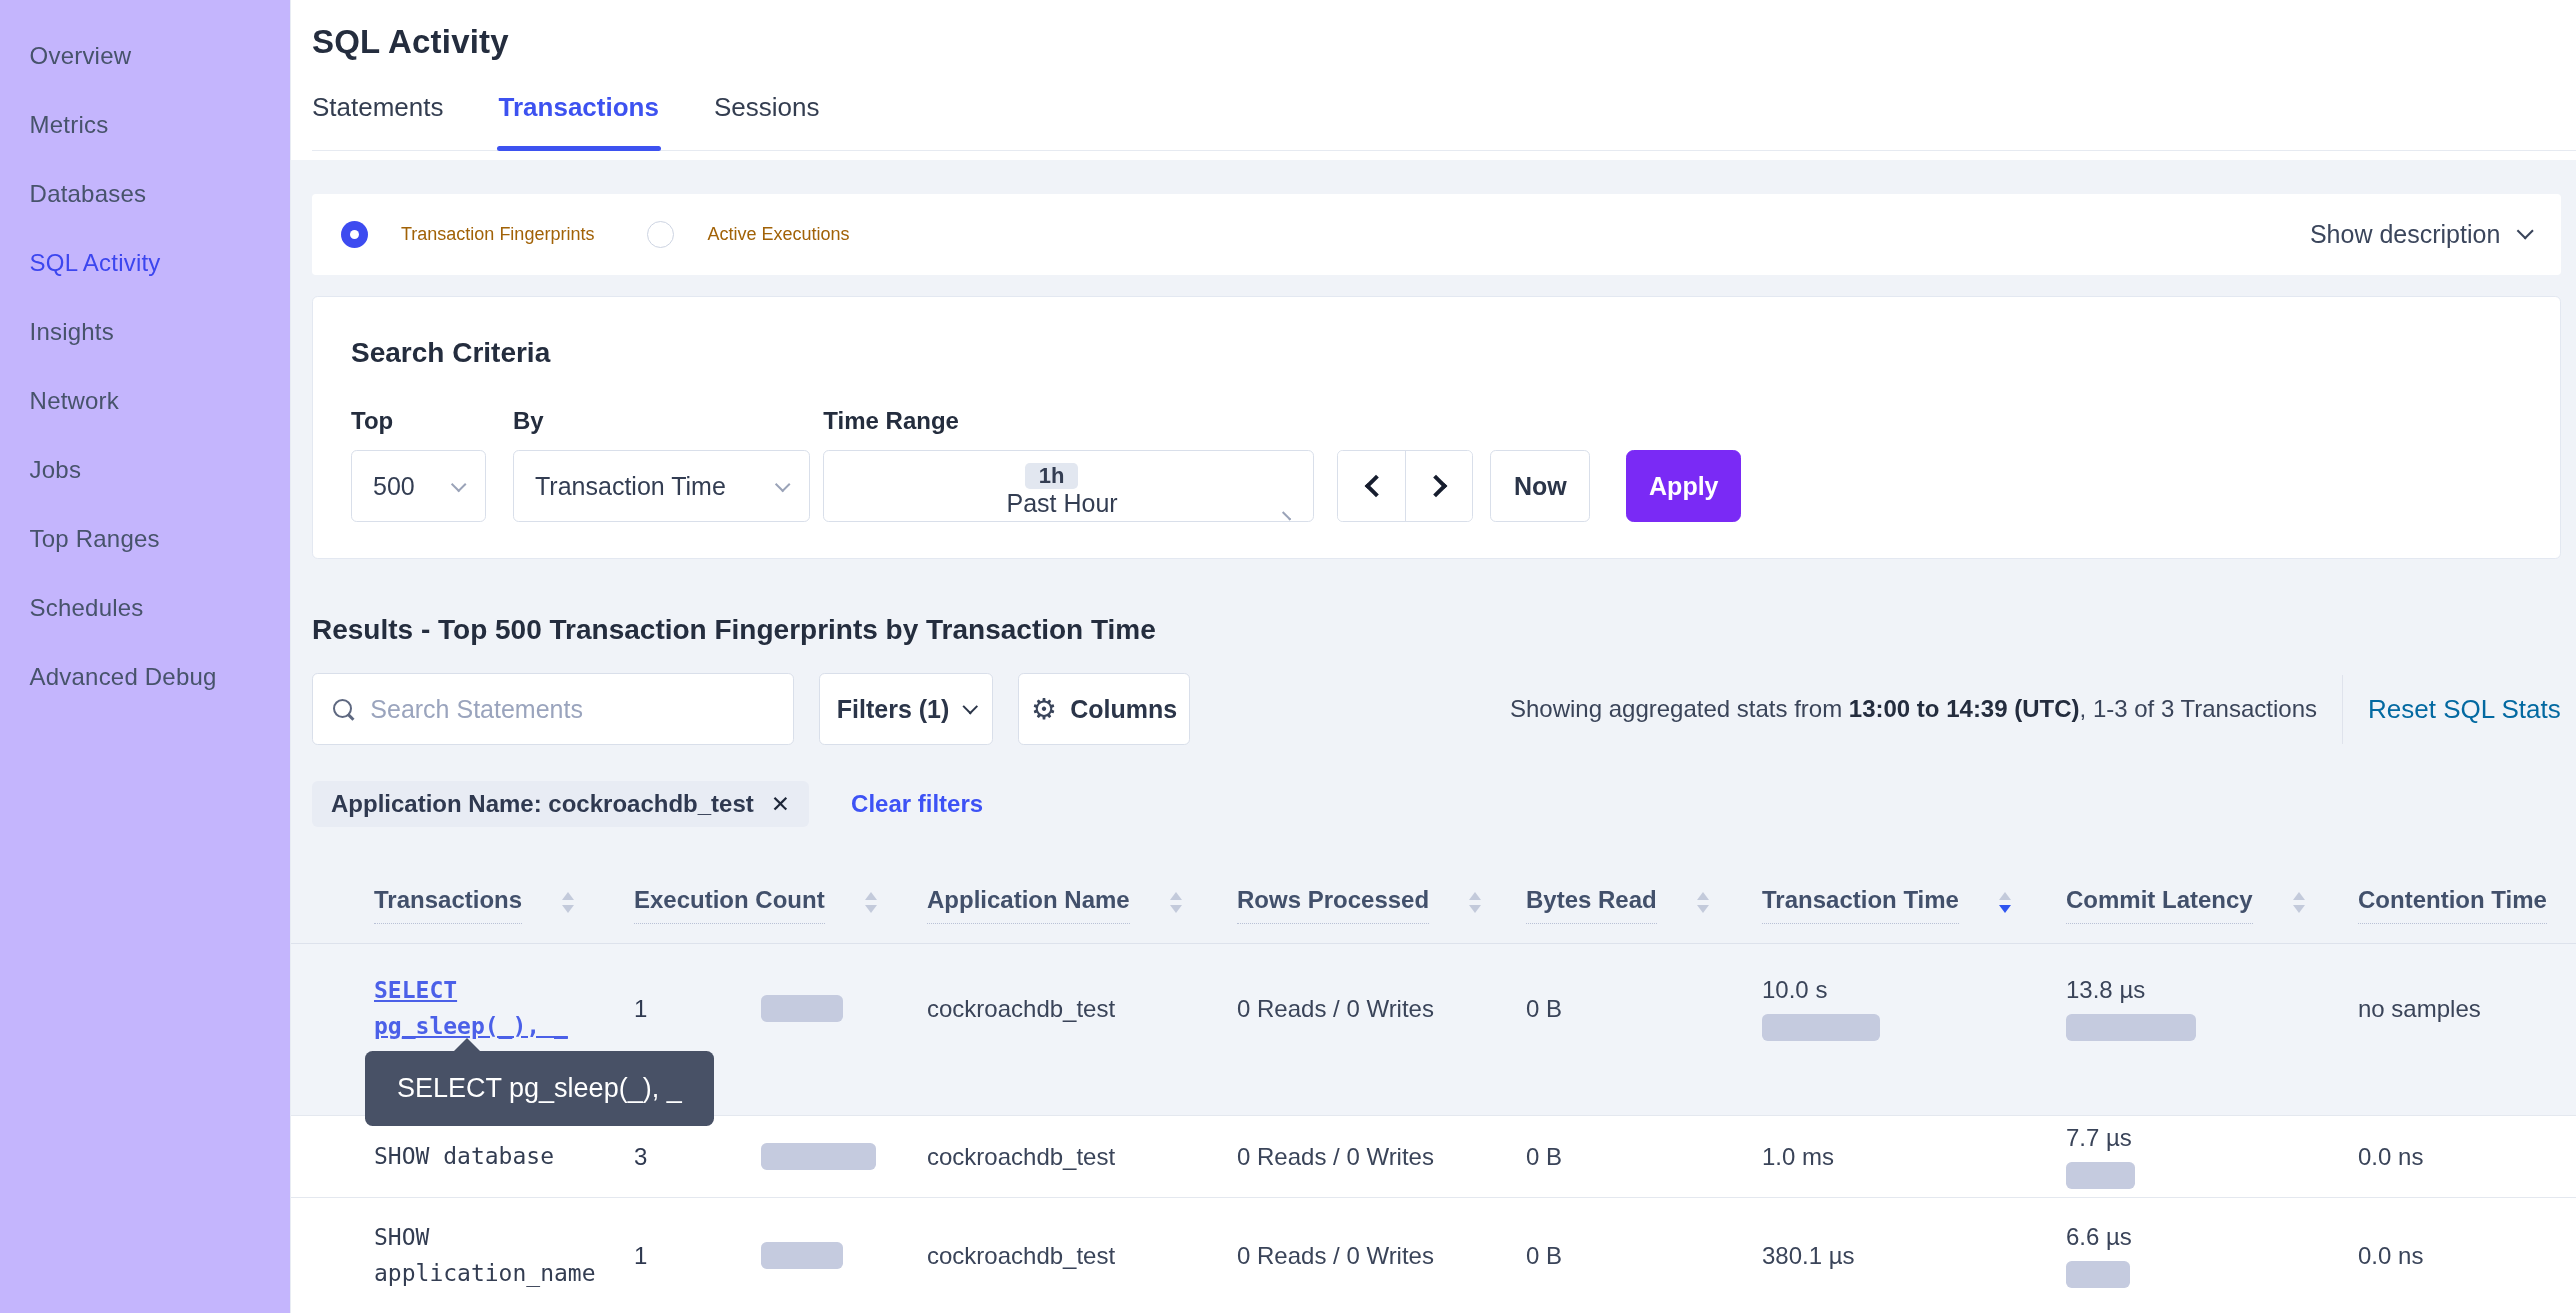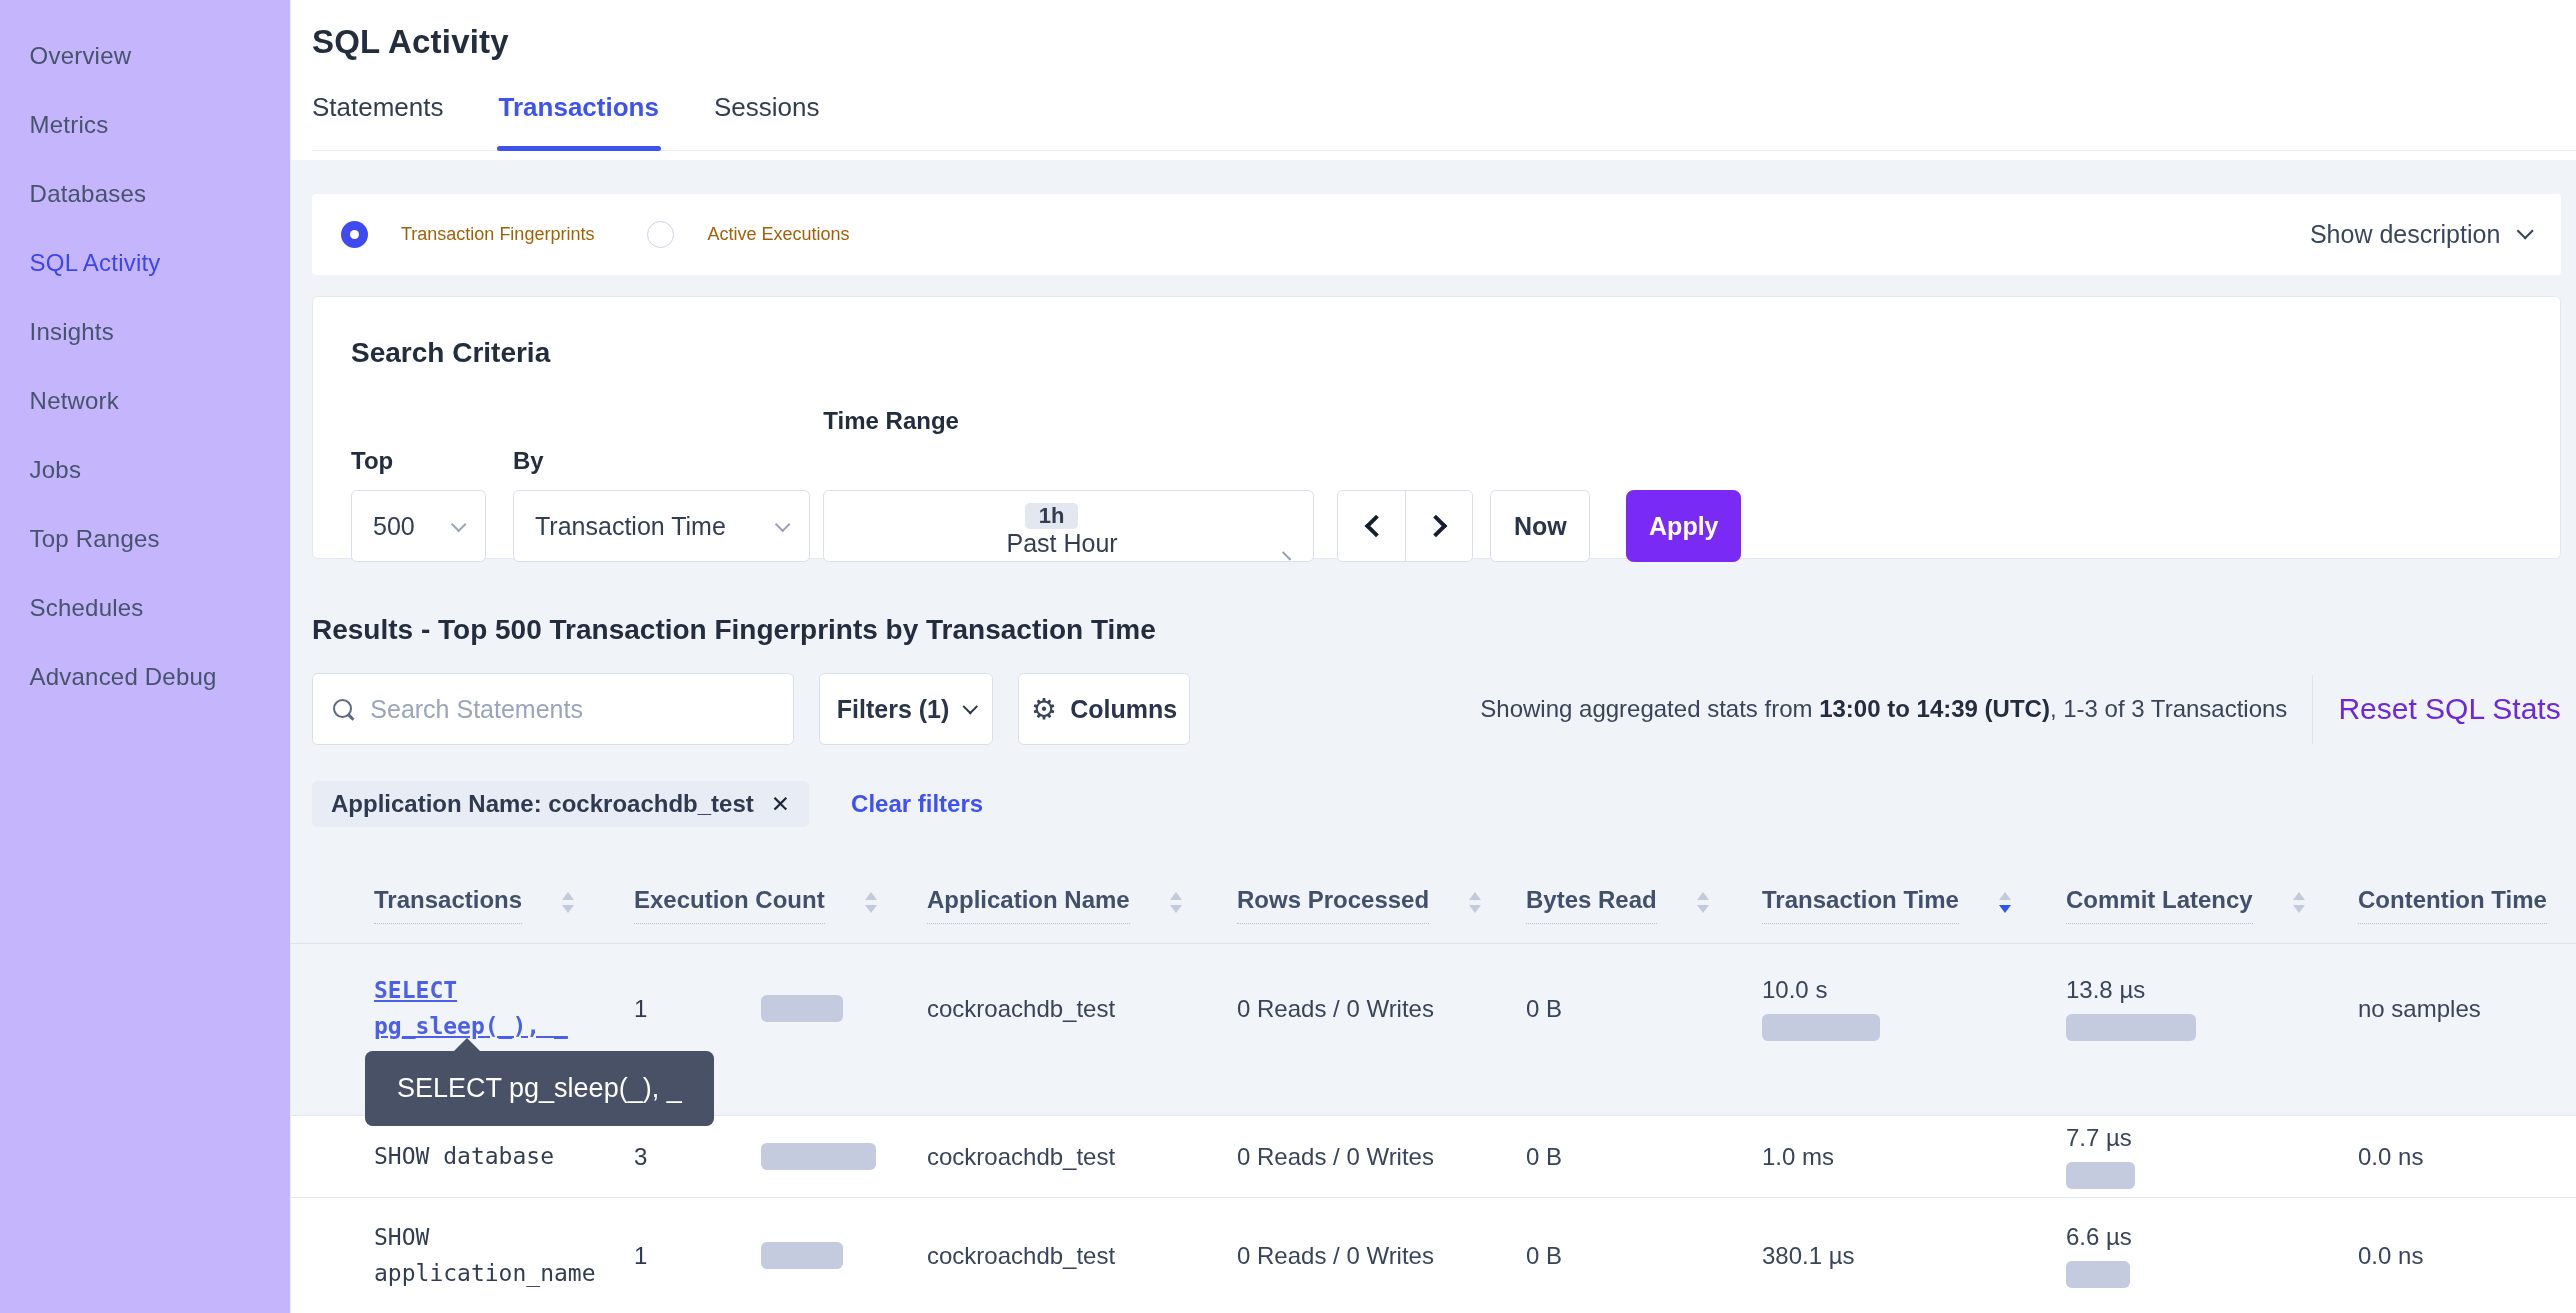--- a/index.html
+++ b/index.html
@@ -96,21 +96,21 @@
   .search-box input { border: none; outline: none; flex: 1; font-size: 25px; margin-left: 15.3px; color: #333d52; font-family: "Liberation Sans", sans-serif; background: transparent; }
   .search-box input::placeholder { color: #9aa4bd; }
   .btn-filters { margin-left: 25px; width: 174px; display: flex; align-items: center; justify-content: center; }
   .btn-filters .chev { border-color: #2b3549; width: 10.5px; height: 10.5px; margin-left: 15.3px; margin-top: -4.8px; }
   .btn-columns { margin-left: 25px; width: 172px; display: flex; align-items: center; justify-content: center; }
   .gear-glyph { font-size: 29px; color: #39445a; margin-right: 13.3px; font-weight: 400; }
   .toolbar-right { margin-left: auto; display: flex; align-items: center; }
   .stats-text { font-size: 24px; color: #3a4459; white-space: nowrap; }
   .stats-text b { color: #242d3e; }
   .v-divider { width: 1px; height: 69px; background: #dfe3ec; margin: 0 25px; }
-  .reset-link { font-size: 30px; color: #6d28d9; cursor: pointer; white-space: nowrap; }
+  .reset-link { font-size: 26px; color: #0369a1; cursor: pointer; white-space: nowrap; }
 
   .chip-row { margin: 36px 15.3px 0 21px; display: flex; align-items: center; }
   .chip {
     background: #e8ecf4; border-radius: 5.7px; height: 46px; display: flex; align-items: center;
     padding: 0 19px; font-size: 24px; font-weight: 600; color: #2f3950;
   }
   .chip-close { margin-left: 17px; font-size: 23px; color: #1d2638; cursor: pointer; font-weight: 400; }
   .clear-link { margin-left: 42px; font-size: 24px; font-weight: 600; color: #3d52f5; cursor: pointer; }
 
   
@@ -238,21 +238,21 @@
           </div>
 
           <div class="field" style="margin-left:27px;">
             <span class="field-label">By</span>
             <div class="select" style="width:297px;">
               <span>Transaction Time</span>
               <i class="chev"></i>
             </div>
           </div>
 
-          <div class="field" style="margin-left:13.3px;gap:40px;">
+          <div class="field" style="margin-left:13.3px;">
             <span class="field-label">Time Range</span>
             <div class="select w-time" style="margin-left:0;flex-direction:column;">
               <span class="badge-1h">1h</span>
               <span>Past Hour</span>
               <i class="chev"></i>
             </div>
           </div>
 
           <div class="pager">
             <button class="pager-btn">

